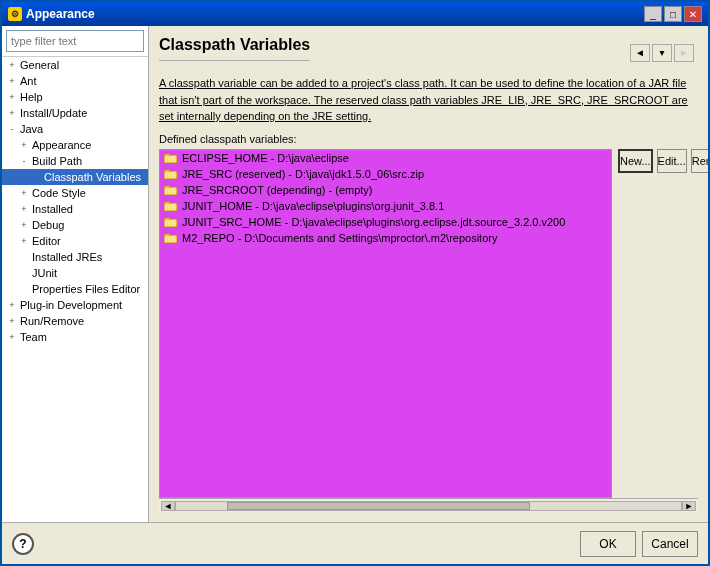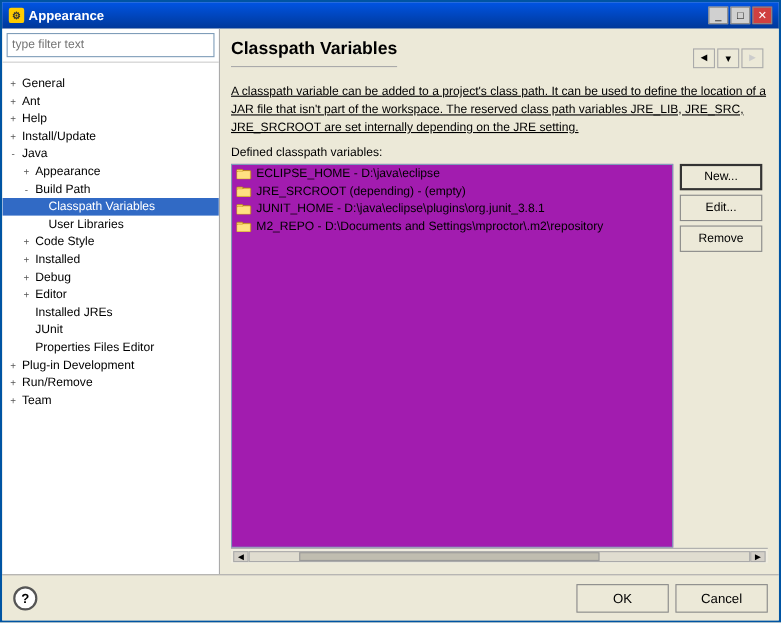--- a/index.html
+++ b/index.html
@@ -65,27 +65,26 @@
       cursor: pointer;
       color: #000;
     }
     .title-btn.close { background: #d04040; color: white; }
     .content-area {
       display: flex;
       flex: 1;
       overflow: hidden;
     }
     .sidebar {
-      width: 198px;
+      width: 147px;
       background: white;
       border-right: 1px solid #aaa;
       display: flex;
       flex-direction: column;
       overflow: hidden;
-      gap: 11px;
     }
     .filter-box {
       padding: 4px;
       border-bottom: 1px solid #ccc;
     }
     .filter-input {
       width: 100%;
       height: 22px;
       border: 1px solid #7f9db9;
       padding: 2px 4px;
@@ -148,21 +147,21 @@
     }
     .list-button-area {
       display: flex;
       gap: 6px;
       flex: 1;
       min-height: 0;
     }
     .classpath-list {
       flex: 1;
       border: 1px solid #7f9db9;
-      background: #a21caf;
+      background: #d946ef;
       overflow-y: auto;
       overflow-x: auto;
     }
     .classpath-item {
       display: flex;
       align-items: center;
       padding: 2px 4px;
       cursor: pointer;
       white-space: nowrap;
       font-size: 11px;
@@ -172,21 +171,21 @@
       width: 14px;
       height: 12px;
       display: inline-flex;
       align-items: center;
       justify-content: center;
       flex-shrink: 0;
     }
     .folder-icon-svg { width: 14px; height: 11px; }
     .button-panel {
       display: flex;
-      flex-direction: column;
+      flex-direction: row;
       gap: 4px;
       width: 80px;
     }
     .pref-btn {
       width: 75px;
       height: 24px;
       background: #ece9d8;
       border: 1px solid #888;
       font-size: 11px;
       cursor: pointer;
@@ -258,21 +257,21 @@
       font-size: 12px;
       font-weight: bold;
       cursor: pointer;
       background: white;
     }
     .footer-right {
       display: flex;
       gap: 6px;
     }
     .footer-btn {
-      width: 84px;
+      width: 56px;
       height: 26px;
       background: #ece9d8;
       border: 1px solid #888;
       font-size: 12px;
       cursor: pointer;
       display: flex;
       align-items: center;
       justify-content: center;
     }
     .nav-arrows {
@@ -367,25 +366,20 @@
           <span class="tree-toggle">-</span>
           <span class="tree-label">Build Path</span>
         </div>
 
         <div class="tree-item selected">
           <span class="indent" style="width:28px"></span>
           <span class="tree-toggle"></span>
           <span class="tree-label">Classpath Variables</span>
         </div>
 
-        <div class="tree-item">
-          <span class="indent" style="width:28px"></span>
-          <span class="tree-toggle"></span>
-          <span class="tree-label">User Libraries</span>
-        </div>
 
         <div class="tree-item">
           <span class="indent" style="width:16px"></span>
           <span class="tree-toggle">+</span>
           <span class="tree-label">Code Style</span>
         </div>
 
         <div class="tree-item">
           <span class="indent" style="width:16px"></span>
           <span class="tree-toggle">+</span>
@@ -462,20 +456,30 @@
               <svg class="folder-icon-svg" viewBox="0 0 14 11" fill="none" xmlns="http://www.w3.org/2000/svg">
                 <rect x="0" y="3" width="13" height="8" rx="1" fill="#F5D26A" stroke="#B8860B" stroke-width="0.7"></rect>
                 <rect x="0" y="2" width="6" height="2" rx="1" fill="#F5D26A" stroke="#B8860B" stroke-width="0.7"></rect>
                 <rect x="1" y="4" width="11" height="6" rx="0.5" fill="#FFE082"></rect>
               </svg>
             </span>
             <span>ECLIPSE_HOME - D:\java\eclipse</span>
           </div>
 
 
+          <div class="classpath-item">
+            <span class="cp-icon">
+              <svg class="folder-icon-svg" viewBox="0 0 14 11" fill="none">
+                <rect x="0" y="3" width="13" height="8" rx="1" fill="#F5D26A" stroke="#B8860B" stroke-width="0.7"></rect>
+                <rect x="0" y="2" width="6" height="2" rx="1" fill="#F5D26A" stroke="#B8860B" stroke-width="0.7"></rect>
+                <rect x="1" y="4" width="11" height="6" rx="0.5" fill="#FFE082"></rect>
+              </svg>
+            </span>
+            <span>JRE_SRC (reserved) - D:\java\jdk1.5.0_06\src.zip</span>
+          </div>
 
           <div class="classpath-item">
             <span class="cp-icon">
               <svg class="folder-icon-svg" viewBox="0 0 14 11" fill="none">
                 <rect x="0" y="3" width="13" height="8" rx="1" fill="#F5D26A" stroke="#B8860B" stroke-width="0.7"></rect>
                 <rect x="0" y="2" width="6" height="2" rx="1" fill="#F5D26A" stroke="#B8860B" stroke-width="0.7"></rect>
                 <rect x="1" y="4" width="11" height="6" rx="0.5" fill="#FFE082"></rect>
               </svg>
             </span>
             <span>JRE_SRCROOT (depending) - (empty)</span>
@@ -485,20 +489,30 @@
             <span class="cp-icon">
               <svg class="folder-icon-svg" viewBox="0 0 14 11" fill="none">
                 <rect x="0" y="3" width="13" height="8" rx="1" fill="#F5D26A" stroke="#B8860B" stroke-width="0.7"></rect>
                 <rect x="0" y="2" width="6" height="2" rx="1" fill="#F5D26A" stroke="#B8860B" stroke-width="0.7"></rect>
                 <rect x="1" y="4" width="11" height="6" rx="0.5" fill="#FFE082"></rect>
               </svg>
             </span>
             <span>JUNIT_HOME - D:\java\eclipse\plugins\org.junit_3.8.1</span>
           </div>
 
+          <div class="classpath-item">
+            <span class="cp-icon">
+              <svg class="folder-icon-svg" viewBox="0 0 14 11" fill="none">
+                <rect x="0" y="3" width="13" height="8" rx="1" fill="#F5D26A" stroke="#B8860B" stroke-width="0.7"></rect>
+                <rect x="0" y="2" width="6" height="2" rx="1" fill="#F5D26A" stroke="#B8860B" stroke-width="0.7"></rect>
+                <rect x="1" y="4" width="11" height="6" rx="0.5" fill="#FFE082"></rect>
+              </svg>
+            </span>
+            <span>JUNIT_SRC_HOME - D:\java\eclipse\plugins\org.eclipse.jdt.source_3.2.0.v200</span>
+          </div>
 
           <div class="classpath-item">
             <span class="cp-icon">
               <svg class="folder-icon-svg" viewBox="0 0 14 11" fill="none">
                 <rect x="0" y="3" width="13" height="8" rx="1" fill="#F5D26A" stroke="#B8860B" stroke-width="0.7"></rect>
                 <rect x="0" y="2" width="6" height="2" rx="1" fill="#F5D26A" stroke="#B8860B" stroke-width="0.7"></rect>
                 <rect x="1" y="4" width="11" height="6" rx="0.5" fill="#FFE082"></rect>
               </svg>
             </span>
             <span>M2_REPO - D:\Documents and Settings\mproctor\.m2\repository</span>

